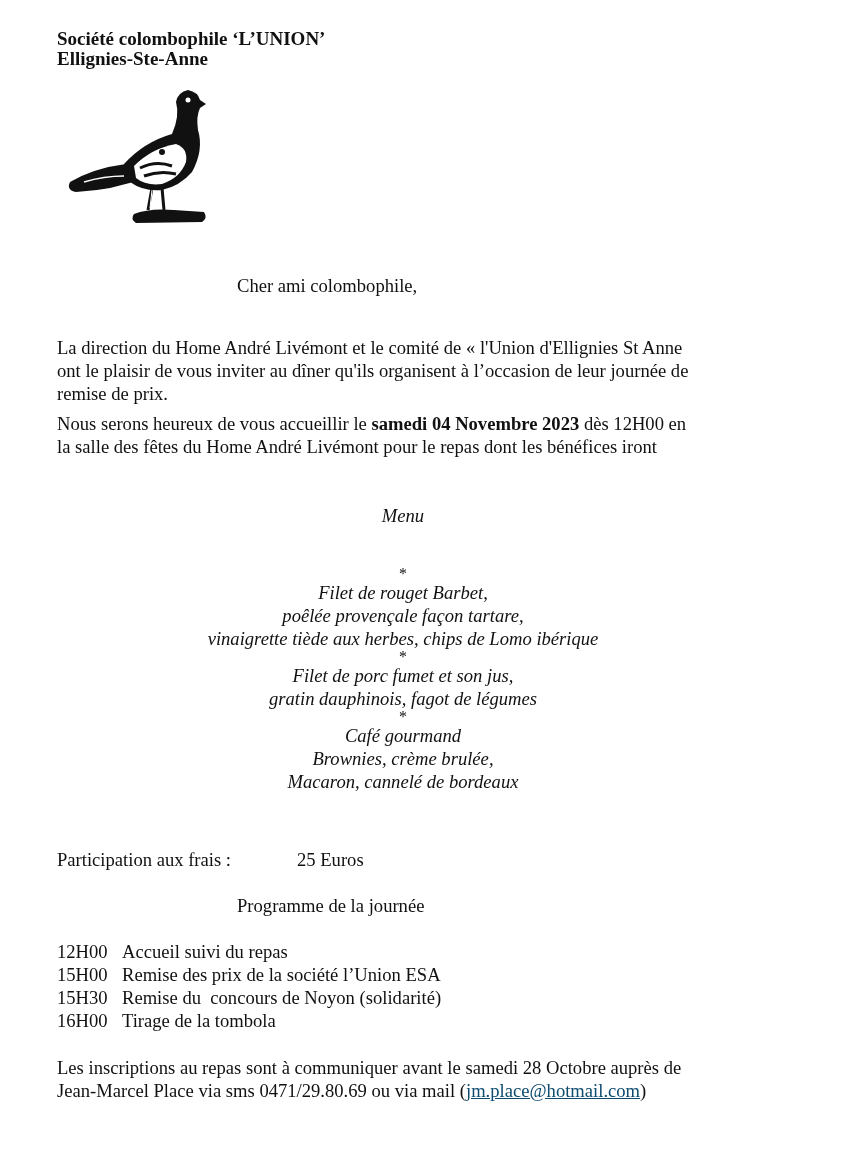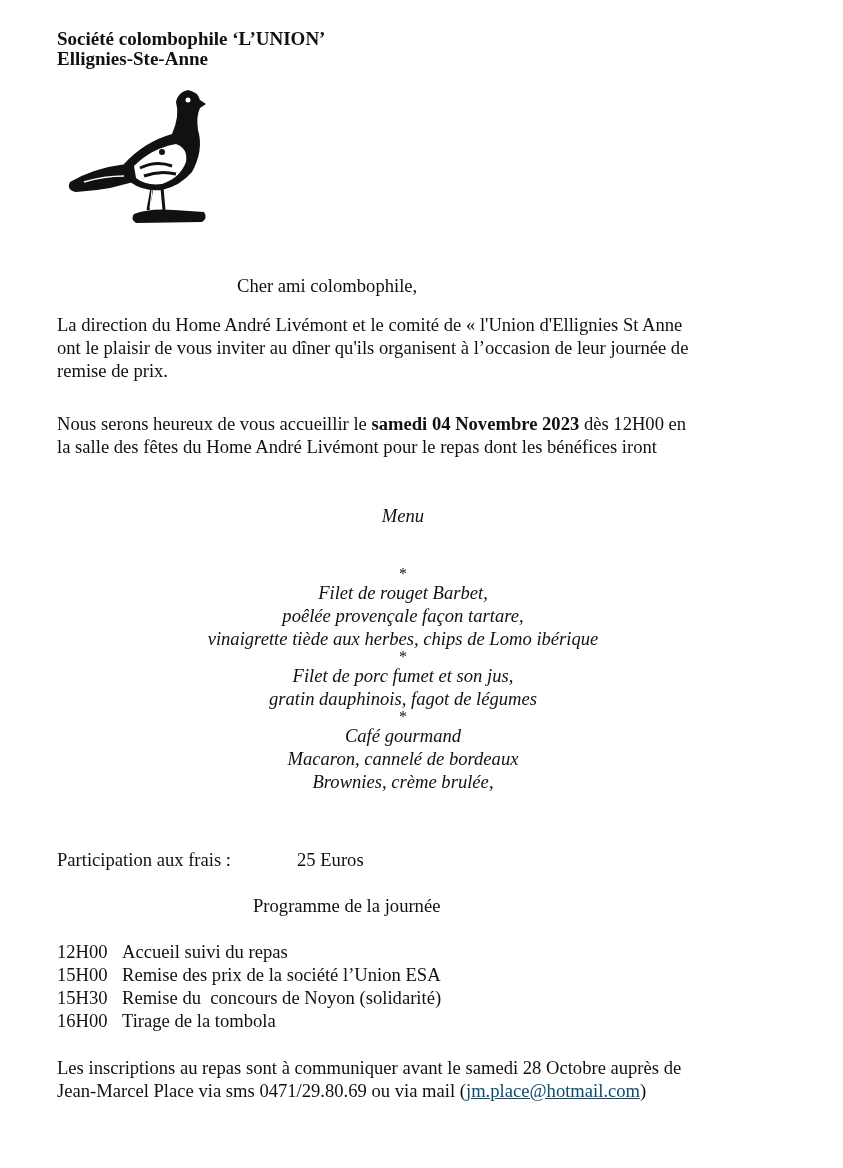--- a/index.html
+++ b/index.html
@@ -8,33 +8,33 @@
     font-family: "Liberation Serif", "DejaVu Serif", serif;
     color: #111111;
   }
   .header {
     position: absolute; left: 57px; top: 29px;
     font-weight: bold; font-size: 19px; line-height: 20px;
   }
   .logo { position: absolute; left: 64px; top: 86px; width: 162px; height: 142px; }
   .body-text { font-size: 18.6px; line-height: 23px; }
   .greeting { position: absolute; left: 237px; top: 274px; }
-  .para1 { position: absolute; left: 57px; top: 313px; width: 740px; }
+  .para1 { position: absolute; left: 57px; top: 336px; width: 740px; }
   .para2 { position: absolute; left: 57px; top: 412px; width: 740px; }
   .menu {
     position: absolute; left: 100px; width: 606px; top: 504px;
     text-align: center; font-style: italic;
   }
   .menu .line { display: block; }
   .menu .title { margin-bottom: 40px; }
   .menu .star { font-style: normal; line-height: 14px; font-size: 16px; height: 14px; }
   .fee { position: absolute; left: 57px; top: 848px; }
   .fee .amount { position: absolute; left: 240px; top: 0; white-space: nowrap; }
   .fee .label { white-space: nowrap; }
-  .program-title { position: absolute; left: 237px; top: 894px; margin-left: 16px; }
+  .program-title { position: absolute; left: 237px; top: 894px; }
   .schedule { position: absolute; left: 57px; top: 940px; }
   .schedule .row { display: block; white-space: pre; }
   .schedule .time { display: inline-block; width: 65px; }
   .footer { position: absolute; left: 57px; top: 1056px; width: 760px; }
   .email { color: #0c4a6e; text-decoration: underline; }
 </style>
 </head>
 <body>
 
 <div class="header">
@@ -83,22 +83,22 @@
   <span class="line title">Menu</span>
   <span class="line star">*</span>
   <span class="line">Filet de rouget Barbet,</span>
   <span class="line">poêlée provençale façon tartare,</span>
   <span class="line">vinaigrette tiède aux herbes, chips de Lomo ibérique</span>
   <span class="line star">*</span>
   <span class="line">Filet de porc fumet et son jus,</span>
   <span class="line">gratin dauphinois, fagot de légumes</span>
   <span class="line star">*</span>
   <span class="line">Café gourmand</span>
+  <span class="line">Brownies, crème brulée,</span>
   <span class="line">Macaron, cannelé de bordeaux</span>
-  <span class="line">Brownies, crème brulée,</span>
 </div>
 
 <div class="fee body-text">
   <span class="label">Participation aux frais :</span>
   <span class="amount">25 Euros</span>
 </div>
 
 <div class="program-title body-text">Programme de la journée</div>
 
 <div class="schedule body-text">

